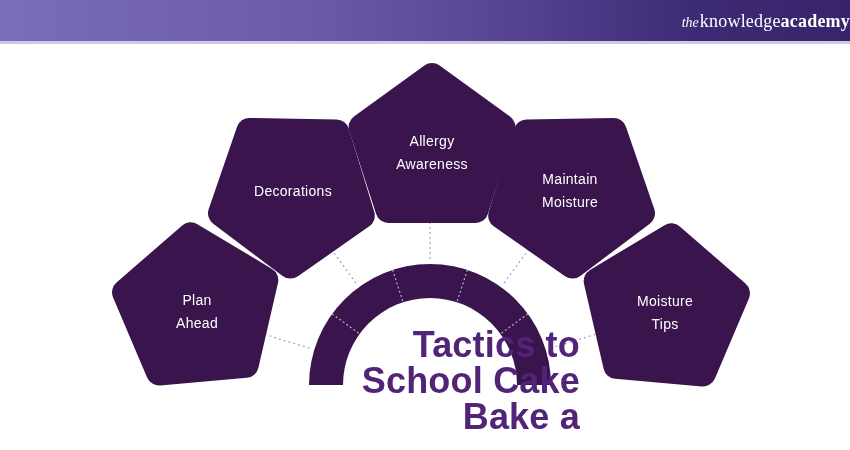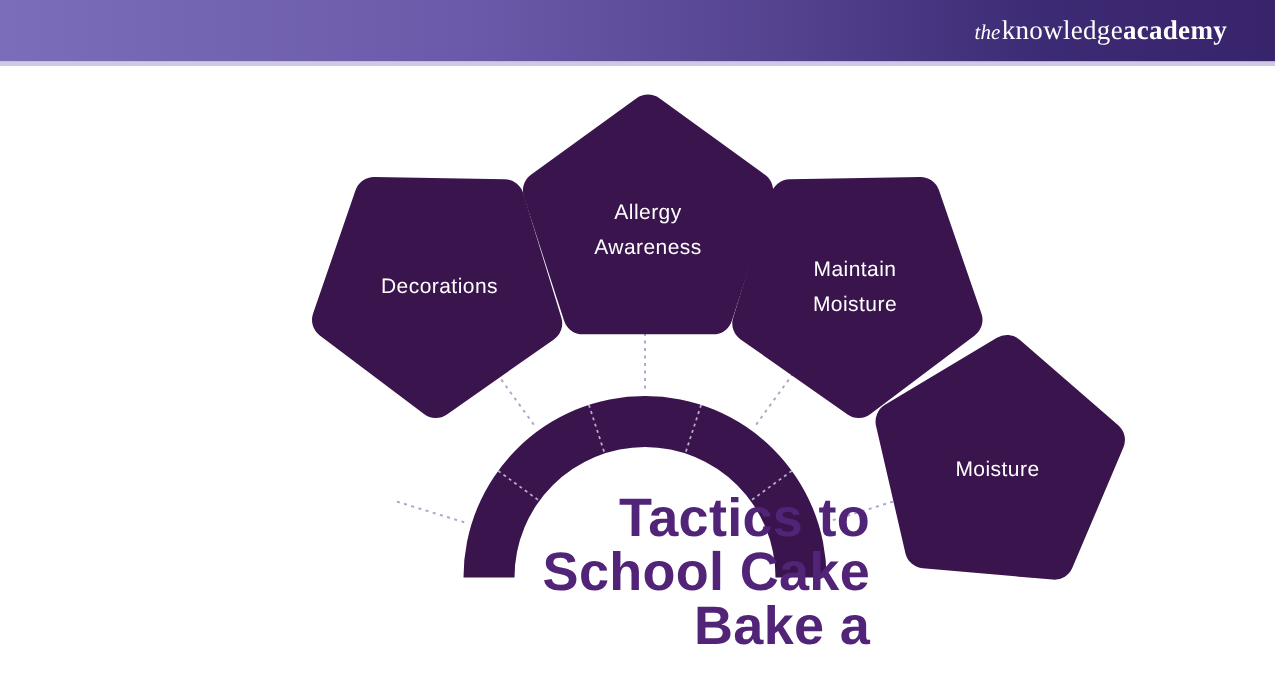--- a/index.html
+++ b/index.html
@@ -4,21 +4,21 @@
 <style>
   html,body{margin:0;padding:0;background:#fff;}
   .canvas{position:relative;width:850px;height:450px;overflow:hidden;background:#ffffff;
           font-family:"Liberation Sans",sans-serif;}
 
   
   .header{position:absolute;left:0;top:0;width:850px;height:41px;
           background:linear-gradient(90deg,#7b6db9 0%,#6a59a8 38%,#54428f 62%,#3d2a74 82%,#37246b 100%);
           display:flex;align-items:center;justify-content:flex-end;}
   .header-strip{position:absolute;left:0;top:41px;width:850px;height:3px;background:#cfc9e6;}
-  .logo{padding-right:32px;color:#ffffff;font-family:"Liberation Serif",serif;
+  .logo{color:#ffffff;font-family:"Liberation Serif",serif;
         white-space:nowrap;line-height:1;}
   .logo .the{font-style:italic;font-size:14px;font-weight:400;margin-right:1px;}
   .logo .word1{font-size:18px;font-weight:400;letter-spacing:.2px;}
   .logo .word2{font-size:18px;font-weight:700;letter-spacing:.2px;}
 
   
   .stage{position:absolute;inset:0;}
   .lines-svg{position:absolute;left:0;top:0;z-index:1;}
 
   .node{position:absolute;width:180px;height:180px;z-index:2;}
@@ -61,20 +61,29 @@
       <path d="M 309 385 A 121 121 0 0 1 551 385 L 517 385 A 87 87 0 0 0 343 385 Z" fill="#3a154d"></path>
 
       <g stroke="#c7bcd9" stroke-width="1.2" stroke-dasharray="2 2.4" opacity="0.9">
         <line x1="332.1" y1="313.9" x2="359.6" y2="333.9"></line>
         <line x1="392.6" y1="269.9" x2="403.1" y2="302.3"></line>
         <line x1="467.4" y1="269.9" x2="456.9" y2="302.3"></line>
         <line x1="527.9" y1="313.9" x2="500.4" y2="333.9"></line>
       </g>
     </svg>
 
+    <div class="node apex-up" style="left:107px;top:217px;">
+      <svg viewBox="0 0 180 180" style="transform:rotate(-5deg);">
+        <path class="shape" d="M90 18 L160.4 69.1 L133.5 151.9 L46.5 151.9 L19.6 69.1 Z"></path>
+      </svg>
+      <div class="nlabel">
+        <div>Plan</div>
+        <div>Ahead</div>
+      </div>
+    </div>
 
     <div class="node flat-top" style="left:203px;top:100px;">
       <svg viewBox="0 0 180 180" style="transform:rotate(37deg);">
         <path class="shape" d="M90 18 L160.4 69.1 L133.5 151.9 L46.5 151.9 L19.6 69.1 Z"></path>
       </svg>
       <div class="nlabel">
         <div>Decorations</div>
       </div>
     </div>
 
@@ -97,20 +106,21 @@
         <div>Moisture</div>
       </div>
     </div>
 
     <div class="node apex-up" style="left:575px;top:218px;">
       <svg viewBox="0 0 180 180" style="transform:rotate(5deg);">
         <path class="shape" d="M90 18 L160.4 69.1 L133.5 151.9 L46.5 151.9 L19.6 69.1 Z"></path>
       </svg>
       <div class="nlabel">
         <div>Moisture</div>
+        <div>Tips</div>
       </div>
     </div>
 
     <div class="title">
       <div>Tactics to</div>
       <div>School Cake</div>
       <div>Bake a</div>
     </div>
 
   </div>

